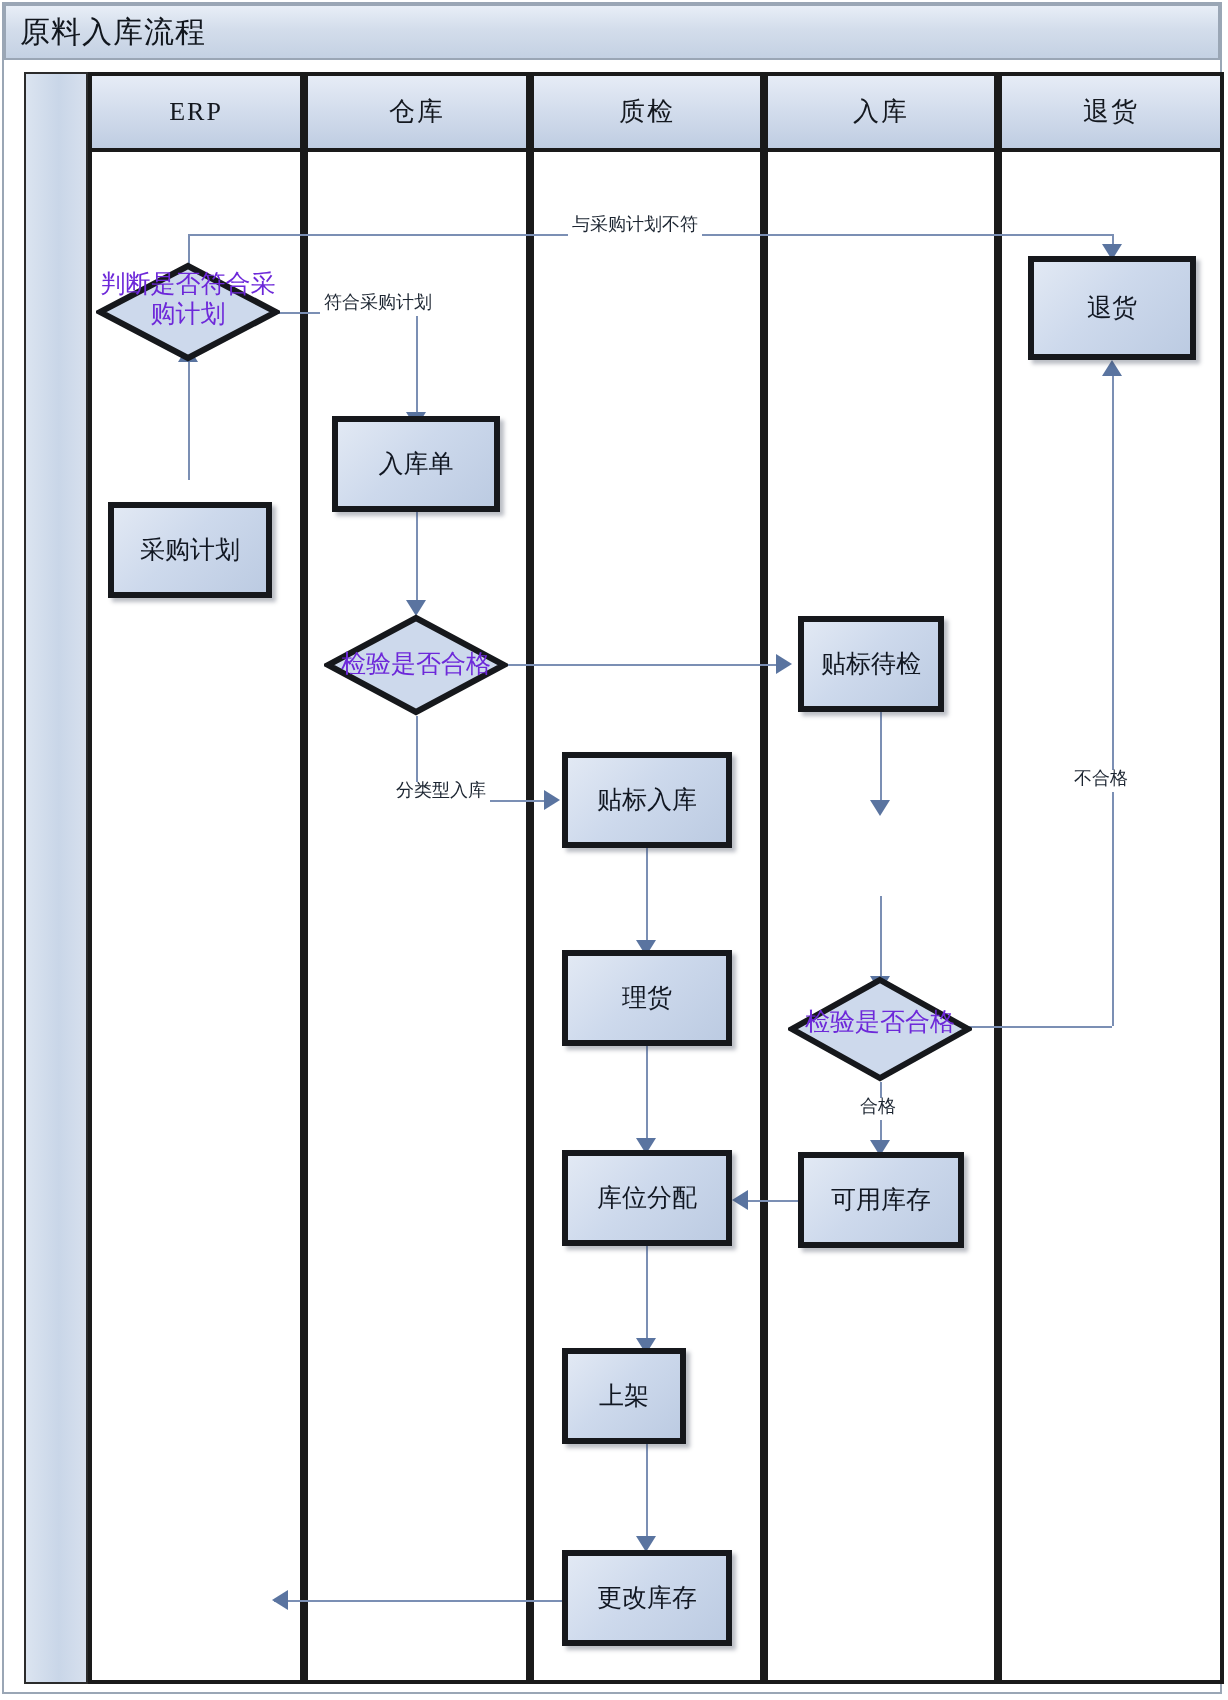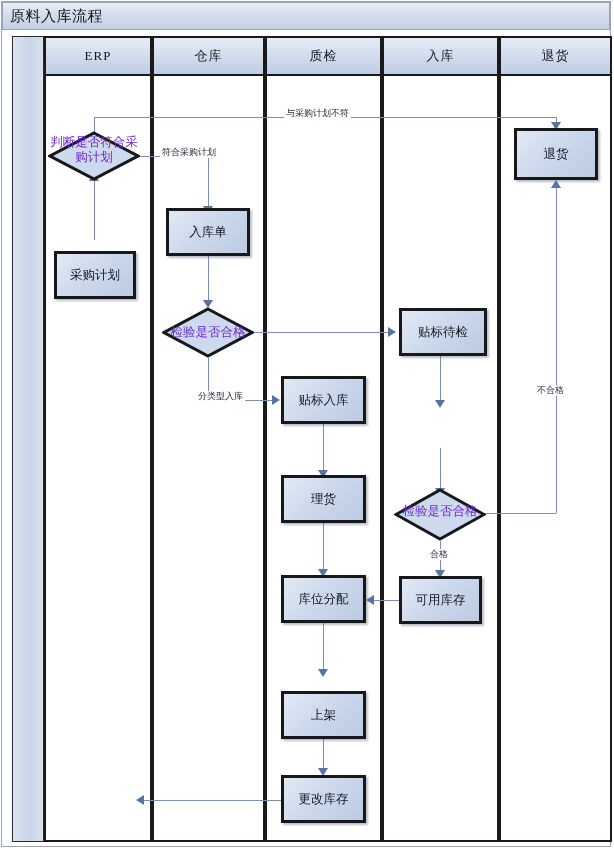--- a/index.html
+++ b/index.html
@@ -199,29 +199,29 @@
   </div>
 
   <div class="node" style="left:281px;top:475px;width:85px;height:48px;">
     <span>理货</span>
   </div>
 
   <div class="node" style="left:281px;top:575px;width:85px;height:48px;">
     <span>库位分配</span>
   </div>
 
-  <div class="node" style="left:281px;top:674px;width:85px;height:48px;margin-top:17px;">
+  <div class="node" style="left:281px;top:674px;width:62px;height:48px;">
     <span>上架</span>
   </div>
 
   <div class="node" style="left:281px;top:775px;width:85px;height:48px;">
     <span>更改库存</span>
   </div>
 
-  <div class="node" style="left:399px;top:308px;width:88px;height:48px;">
+  <div class="node" style="left:399px;top:308px;width:73px;height:48px;">
     <span>贴标待检</span>
   </div>
 
 
   <div class="diamond" style="left:394px;top:488px;width:92px;height:53px;">
     <svg width="92" height="53" viewBox="0 0 92 53">
       <polygon points="46,2 90,26.5 46,51 2,26.5" fill="#cdd9ec" stroke="#16181c" stroke-width="3"></polygon>
     </svg>
     <div class="dtext" style="top:-3px;">
         <span>检验是否合格</span>

